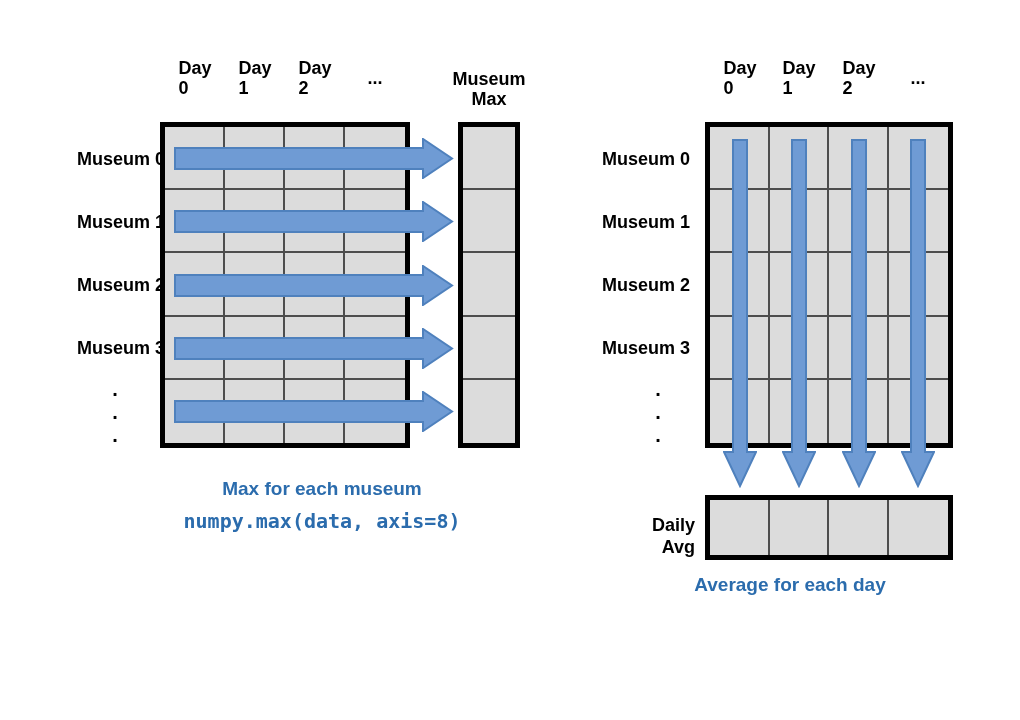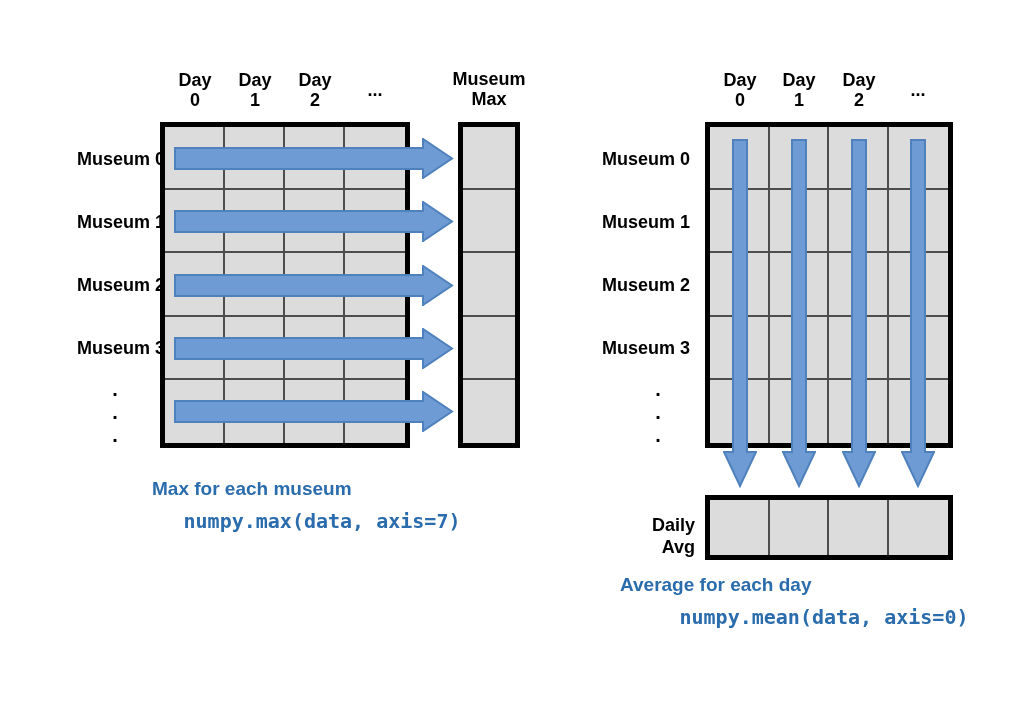--- a/index.html
+++ b/index.html
@@ -24,23 +24,23 @@
   .cell { border-right:2px solid var(--grid-line); border-bottom:2px solid var(--grid-line); }
   .g45 .cell:nth-child(4n) { border-right:none; }
   .g45 .cell:nth-child(n+17) { border-bottom:none; }
   .g15 .cell { border-right:none; }
   .g15 .cell:last-child { border-bottom:none; }
   .g41 .cell { border-bottom:none; }
   .g41 .cell:nth-child(4n) { border-right:none; }
 
   
   .col-header {
-    position:absolute; width:64px; height:44px; top:68px;
+    position:absolute; width:64px; height:44px; top:56px;
     display:flex; align-items:center; justify-content:center;
-    text-align:center; font-weight:bold; font-size:18px; line-height:20px;
+    text-align:left; font-weight:bold; font-size:18px; line-height:20px;
     white-space:pre-line;
   }
   .result-header {
     position:absolute; left:443px; top:66px; width:92px; height:46px;
     display:flex; align-items:center; justify-content:center;
     text-align:center; font-weight:bold; font-size:18px; line-height:20px;
     white-space:pre-line;
   }
   .row-label {
     position:absolute; width:115px; height:22px; font-weight:bold;
@@ -49,21 +49,21 @@
   .dots {
     position:absolute; width:16px; font-weight:bold; font-size:20px;
     line-height:23px; text-align:center; white-space:pre-line;
   }
   .result-label {
     position:absolute; left:595px; top:514px; width:100px;
     font-weight:bold; font-size:18px; line-height:22px; text-align:right;
     white-space:pre-line;
   }
   .caption {
-    position:absolute; width:340px; font-weight:bold;
+    position:absolute; width:340px; text-align:center; font-weight:bold;
     font-size:19px; color:var(--caption-text);
   }
   .code {
     position:absolute; width:360px; text-align:center; font-weight:bold;
     font-size:20px; color:var(--caption-text);
     font-family:"DejaVu Sans Mono", monospace;
   }
   .arrow { position:absolute; z-index:5; }
   .arrow-shape { fill:var(--arrow-fill); stroke:var(--arrow-stroke); stroke-width:2; }
 </style>
@@ -131,21 +131,21 @@
       <path class="arrow-shape" d="M2 10 L250 10 L250 1 L279 20.5 L250 40 L250 31 L2 31 Z"></path>
     </svg>
   <svg class="arrow" style="left:173px; top:328px" width="281" height="41" viewBox="0 0 281 41">
       <path class="arrow-shape" d="M2 10 L250 10 L250 1 L279 20.5 L250 40 L250 31 L2 31 Z"></path>
     </svg>
   <svg class="arrow" style="left:173px; top:391px" width="281" height="41" viewBox="0 0 281 41">
       <path class="arrow-shape" d="M2 10 L250 10 L250 1 L279 20.5 L250 40 L250 31 L2 31 Z"></path>
     </svg>
 
   <div class="caption" style="left:152px; top:478px">Max for each museum</div>
-  <div class="code" style="left:142px; top:509px">numpy.max(data, axis=7)</div>
+  <div class="code" style="left:142px; top:509px">numpy.max(data, axis=8)</div>
 
   <div class="col-header" style="left:708px">Day
 0</div>
   <div class="col-header" style="left:767px">Day
 1</div>
   <div class="col-header" style="left:827px">Day
 2</div>
   <div class="col-header" style="left:886px">...</div>
 
   <div class="row-label" style="left:575px; top:148px">Museum 0</div>
@@ -195,15 +195,14 @@
   <div class="result-label">Daily
 Avg</div>
   <div class="matrix g41" style="left: 705px; top: 495px; width: 248px; height: 65px; grid-template-columns: repeat(4, 1fr); grid-template-rows: repeat(1, 1fr);">
       <div class="cell"></div>
       <div class="cell"></div>
       <div class="cell"></div>
       <div class="cell"></div>
     </div>
 
   <div class="caption" style="left:620px; top:574px">Average for each day</div>
-  <div class="code" style="left:644px; top:605px">numpy.mean(data, axis=0)</div>
 
 </div>
 
 </body></html>

